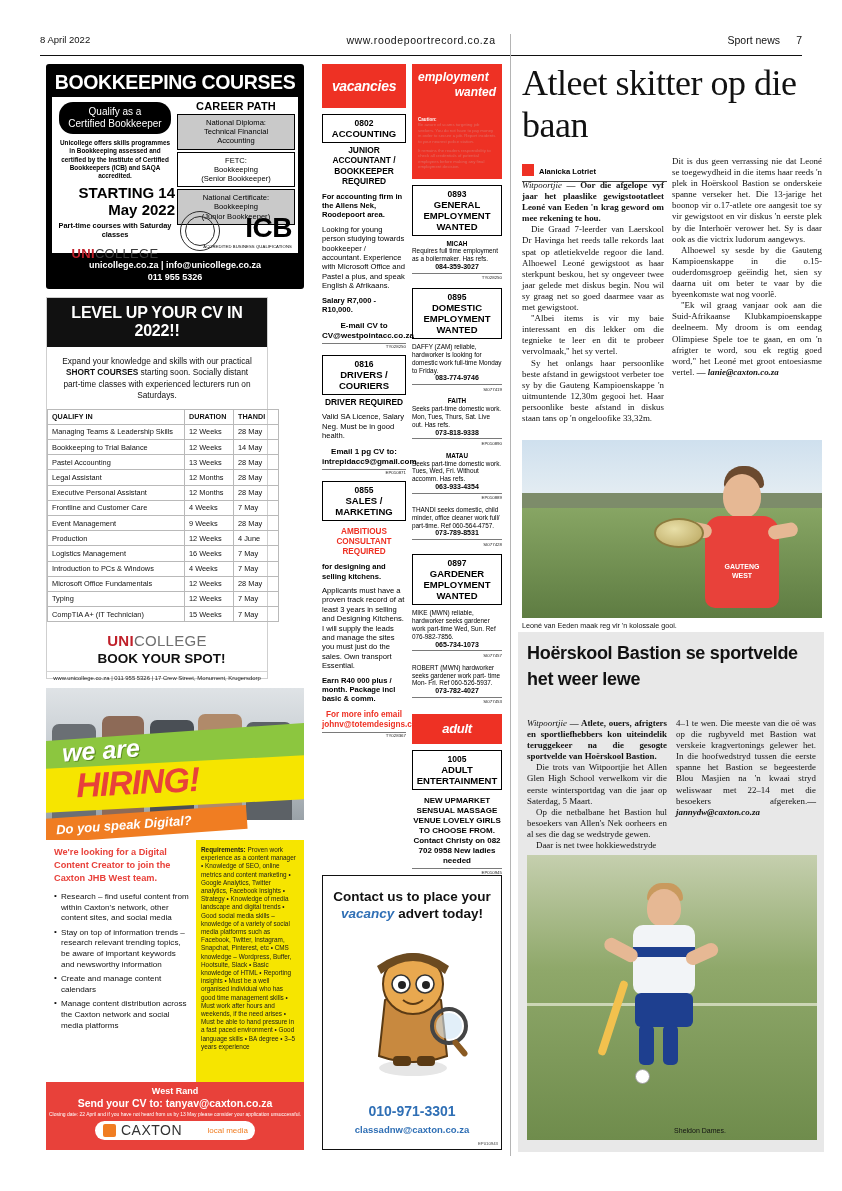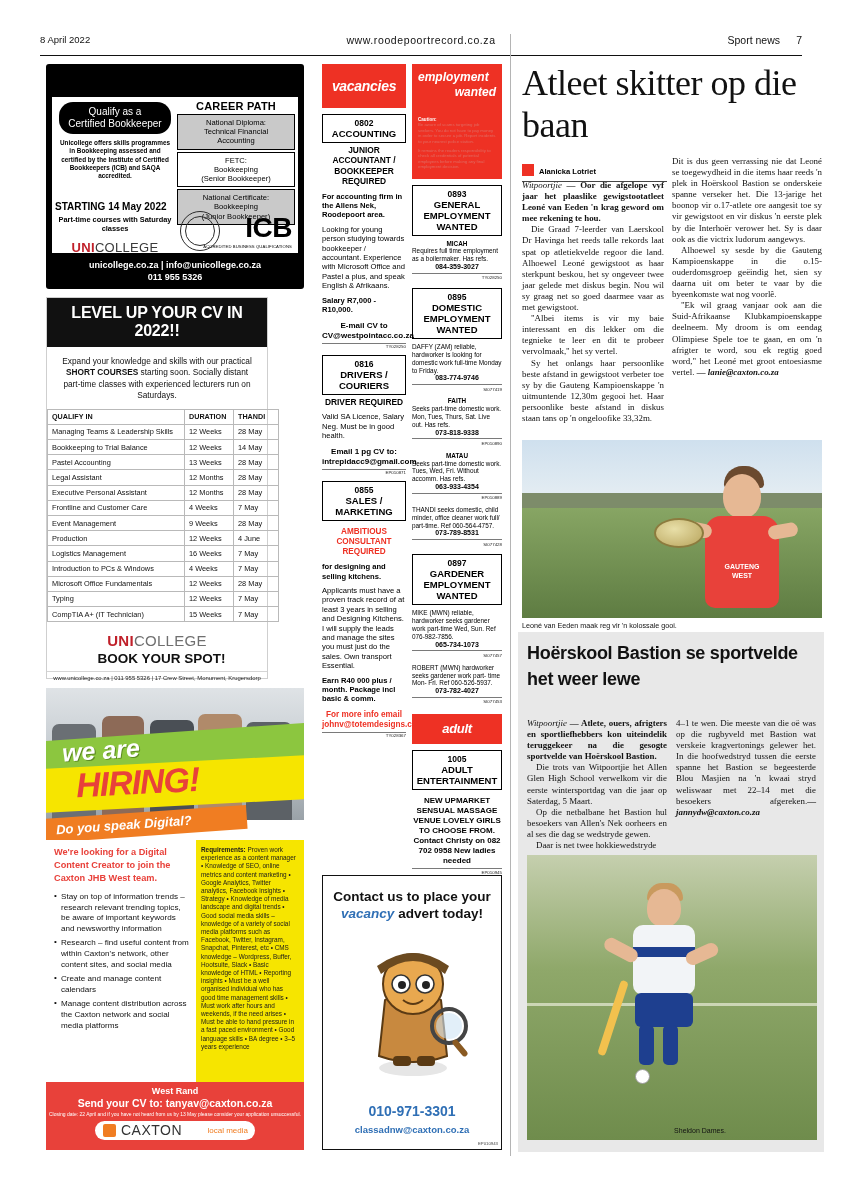--- a/index.html
+++ b/index.html
@@ -18,21 +18,21 @@
   
   .ad{position:absolute;box-sizing:border-box;}
 
   
   #ad-bookkeeping{left:46px;top:64px;width:258px;height:225px;background:#000;border-radius:3px;color:#fff;}
   .bk-title{position:absolute;left:0;top:7px;width:100%;text-align:center;font-size:19.5px;font-weight:bold;letter-spacing:-.4px;}
   .bk-body{position:absolute;left:6px;top:33px;width:246px;height:156px;background:#fff;color:#000;}
   .bk-left{position:absolute;left:3px;top:3px;width:120px;height:150px;}
   .bk-pill{margin:2px auto 0;width:112px;background:#000;color:#fff;border-radius:14px;padding:4px 0;text-align:center;font-size:10px;line-height:12px;}
   .bk-para{margin:5px 4px 0;font-size:6.4px;line-height:8.3px;font-weight:bold;text-align:center;}
-  .bk-start{margin-top:21px;text-align:left;font-size:10px;font-weight:bold;}
+  .bk-start{margin-top:4px;text-align:right;font-size:15px;font-weight:bold;}
   .bk-pt{margin-top:3px;text-align:center;font-size:7.4px;font-weight:bold;line-height:9px;}
   .bk-logo{margin-top:7px;text-align:center;font-size:13px;letter-spacing:.3px;color:#3a3a3a;}
   .bk-logo b{color:#c0202a;}
   .bk-right{position:absolute;right:3px;top:3px;width:118px;}
   .bk-cp{text-align:center;font-size:11px;font-weight:bold;letter-spacing:.2px;}
   .bk-step{border:1px solid #000;font-size:7.6px;line-height:9.2px;text-align:center;padding:3px 2px;margin-top:2px;}
   .bk-step.g{background:#c9c9c9;}
   .bk-seals{position:absolute;right:6px;bottom:2px;width:112px;height:40px;}
   .seal{position:absolute;left:0;top:0;width:38px;height:38px;border-radius:50%;border:1.6px solid #2b2b2b;}
   .seal:after{content:"";position:absolute;left:4px;top:4px;right:4px;bottom:4px;border-radius:50%;border:1px solid #2b2b2b;}
@@ -170,20 +170,21 @@
   <div class="masthead">
     <div class="mh-date">8 April 2022</div>
     <div class="mh-url">www.roodepoortrecord.co.za</div>
     <div class="mh-sec">Sport news</div>
     <div class="mh-pg">7</div>
   </div>
   <div class="mh-rule"></div>
   <div class="col-rule"></div>
 
   <div class="ad" id="ad-bookkeeping">
+    <div class="bk-title">BOOKKEEPING COURSES</div>
     <div class="bk-body">
       <div class="bk-left">
         <div class="bk-pill" style="white-space:pre-line">Qualify as a
 Certified Bookkeeper</div>
         <div class="bk-para">Unicollege offers skills programmes in Bookkeeping assessed and certified by the Institute of Certified Bookkeepers (ICB) and SAQA accredited.</div>
         <div class="bk-start">STARTING 14 May 2022</div>
         <div class="bk-pt">Part-time courses with Saturday classes</div>
         <div class="bk-logo"><b>UNI</b><span>COLLEGE</span></div>
       </div>
       <div class="bk-right">
@@ -310,22 +311,22 @@
       <div class="hire-we">we are</div>
       <div class="hire-hiring">HIRING!</div>
     </div>
     <div class="hire-speak">
         <span>Do you speak Digital?</span>
       </div>
     <div class="hire-body">
       <div class="hb-left">
         <div class="hb-lead">We're looking for a Digital Content Creator to join the Caxton JHB West team.</div>
         <ul class="hb-ul" id="hire-bullets">
+            <li>Research – find useful content from within Caxton's network, other content sites, and social media</li>
             <li>Stay on top of information trends – research relevant trending topics, be aware of important keywords and newsworthy information</li>
-            <li>Research – find useful content from within Caxton's network, other content sites, and social media</li>
             <li>Create and manage content calendars</li>
             <li>Manage content distribution across the Caxton network and social media platforms</li>
           </ul>
       </div>
       <div class="hb-right">
         <div class="hb-req">
           <b>Requirements:</b><span> Proven work experience as a content manager • Knowledge of SEO, online metrics and content marketing • Google Analytics, Twitter analytics, Facebook insights • Strategy • Knowledge of media landscape and digital trends • Good social media skills – knowledge of a variety of social media platforms such as Facebook, Twitter, Instagram, Snapchat, Pinterest, etc • CMS knowledge – Wordpress, Buffer, Hootsuite, Slack • Basic knowledge of HTML • Reporting insights • Must be a well organised individual who has good time management skills • Must work after hours and weekends, if the need arises • Must be able to hand pressure in a fast paced environment • Good language skills • BA degree • 3–5 years experience</span>
         </div>
       </div>
     </div>

